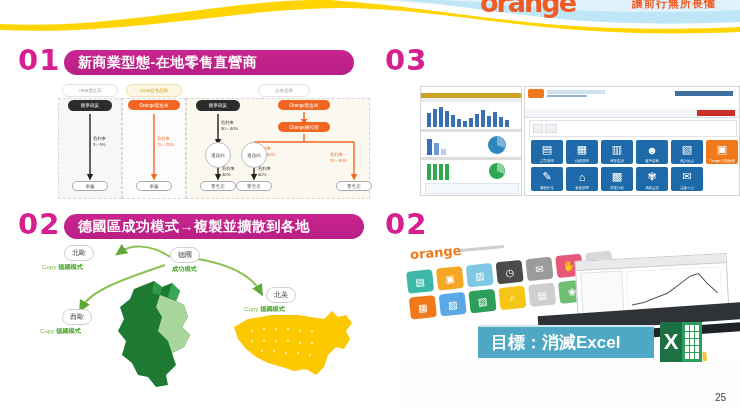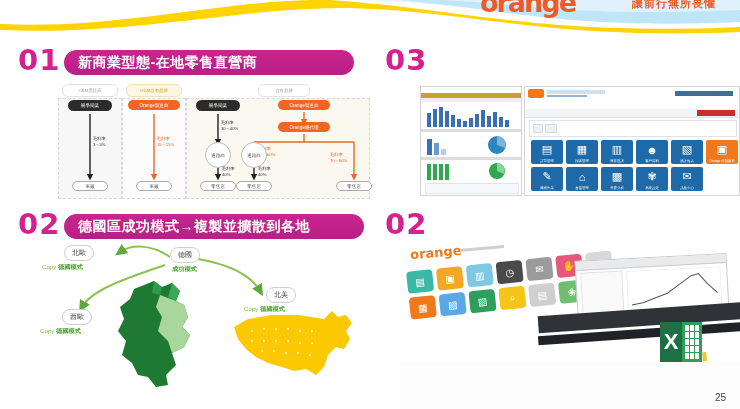--- a/index.html
+++ b/index.html
@@ -510,20 +510,23 @@
           <rect x="27" y="18" width="4" height="18" fill="#e06666"></rect>
         <rect x="32" y="26" width="4" height="10" fill="#6aa84f"></rect>
         <rect x="42" y="16" width="4" height="20" fill="#3b6fb5"></rect>
           <rect x="47" y="10" width="4" height="26" fill="#f1c232"></rect>
         <rect x="52" y="22" width="4" height="14" fill="#6aa84f"></rect>
       </g>
     </svg>
     <div style="position:absolute;left:0;top:118px;width:342px;height:48px;background:#fdfdfd;"></div>
   </div>
 
+  <div class="excelcall">
+    <span>目標：消滅Excel</span>
+  </div>
   <div class="xicon">
     <div class="xl">X</div>
     <div class="xr">
       <i></i>
         <i></i>
         <i></i>
         <i></i>
         <i></i>
         <i></i>
         <i></i>

